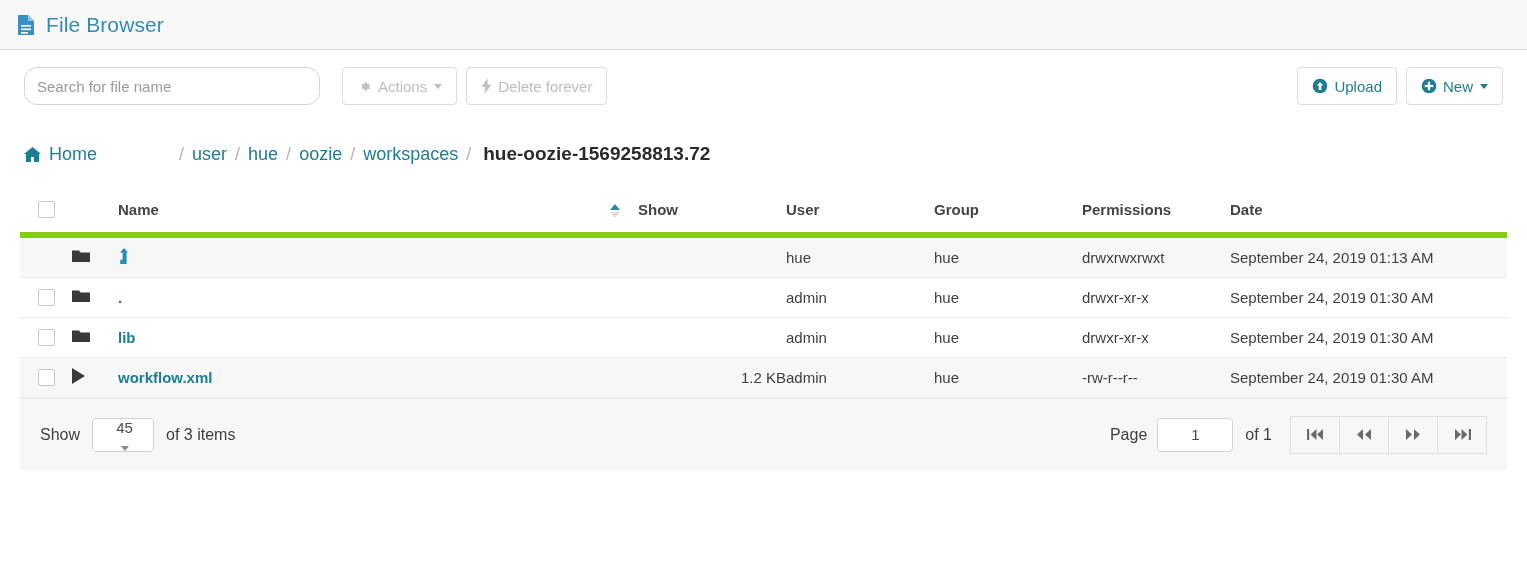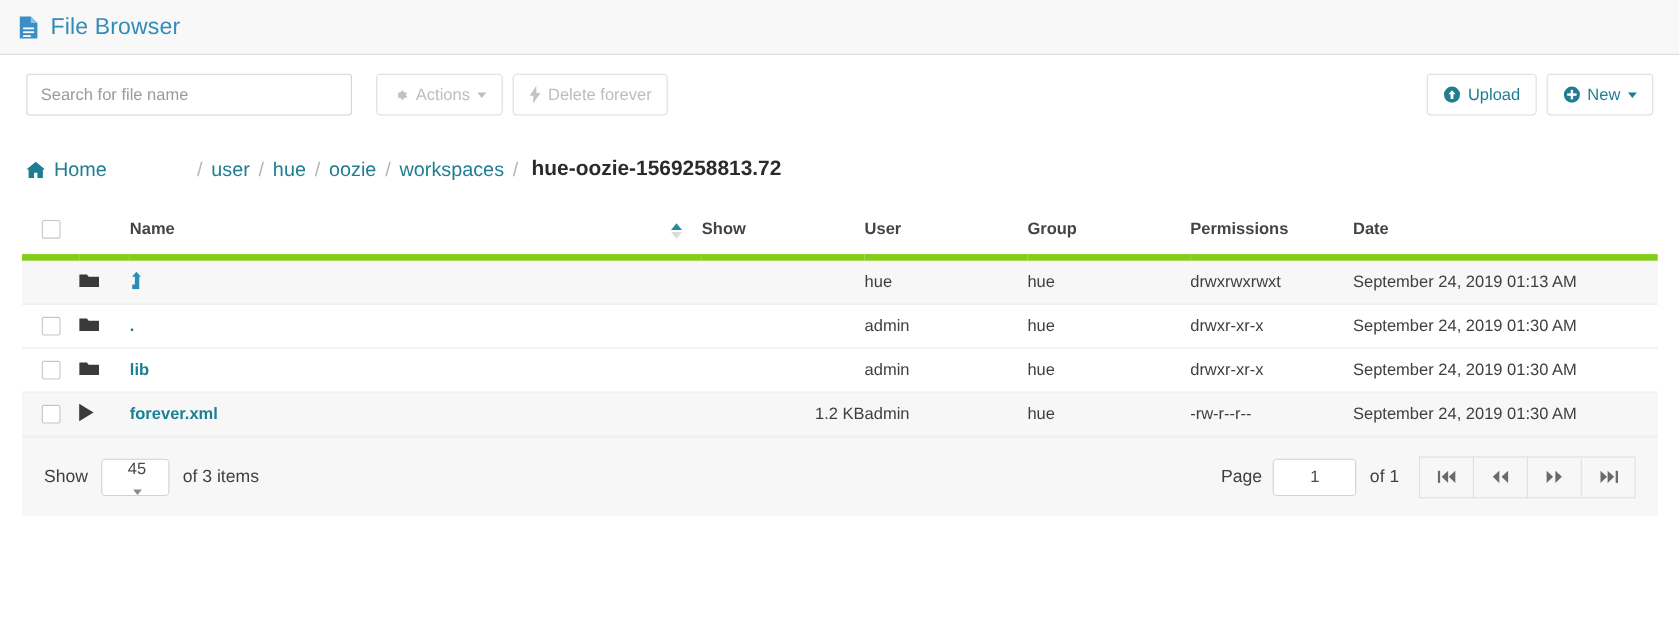--- a/index.html
+++ b/index.html
@@ -44,21 +44,21 @@
     display: flex;
     align-items: center;
     padding: 0 24px;
     box-sizing: border-box;
     position: relative;
   }
   .search-input {
     width: 296px;
     height: 38px;
     border: 1px solid #d4d4d4;
-    border-radius: 3px;
+    border-radius: 13px;
     padding: 0 12px;
     box-sizing: border-box;
     font-family: "Liberation Sans", sans-serif;
     font-size: 15px;
     color: #555;
     background: #fff;
     outline: none;
   }
   .search-input::placeholder { color: #9b9b9b; }
 
@@ -471,21 +471,21 @@
       </tr>
 
       <tr class="stripe">
         <td>
           <span class="chk"></span>
         </td>
         <td class="cell-icon">
           <span class="play-ic"></span>
         </td>
         <td class="cell-name">
-          <a>forever.xml</a>
+          <a>workflow.xml</a>
         </td>
         <td></td>
         <td class="cell-size">1.2 KB</td>
         <td>admin</td>
         <td>hue</td>
         <td>-rw-r--r--</td>
         <td>September 24, 2019 01:30 AM</td>
       </tr>
     </tbody>
   </table>

